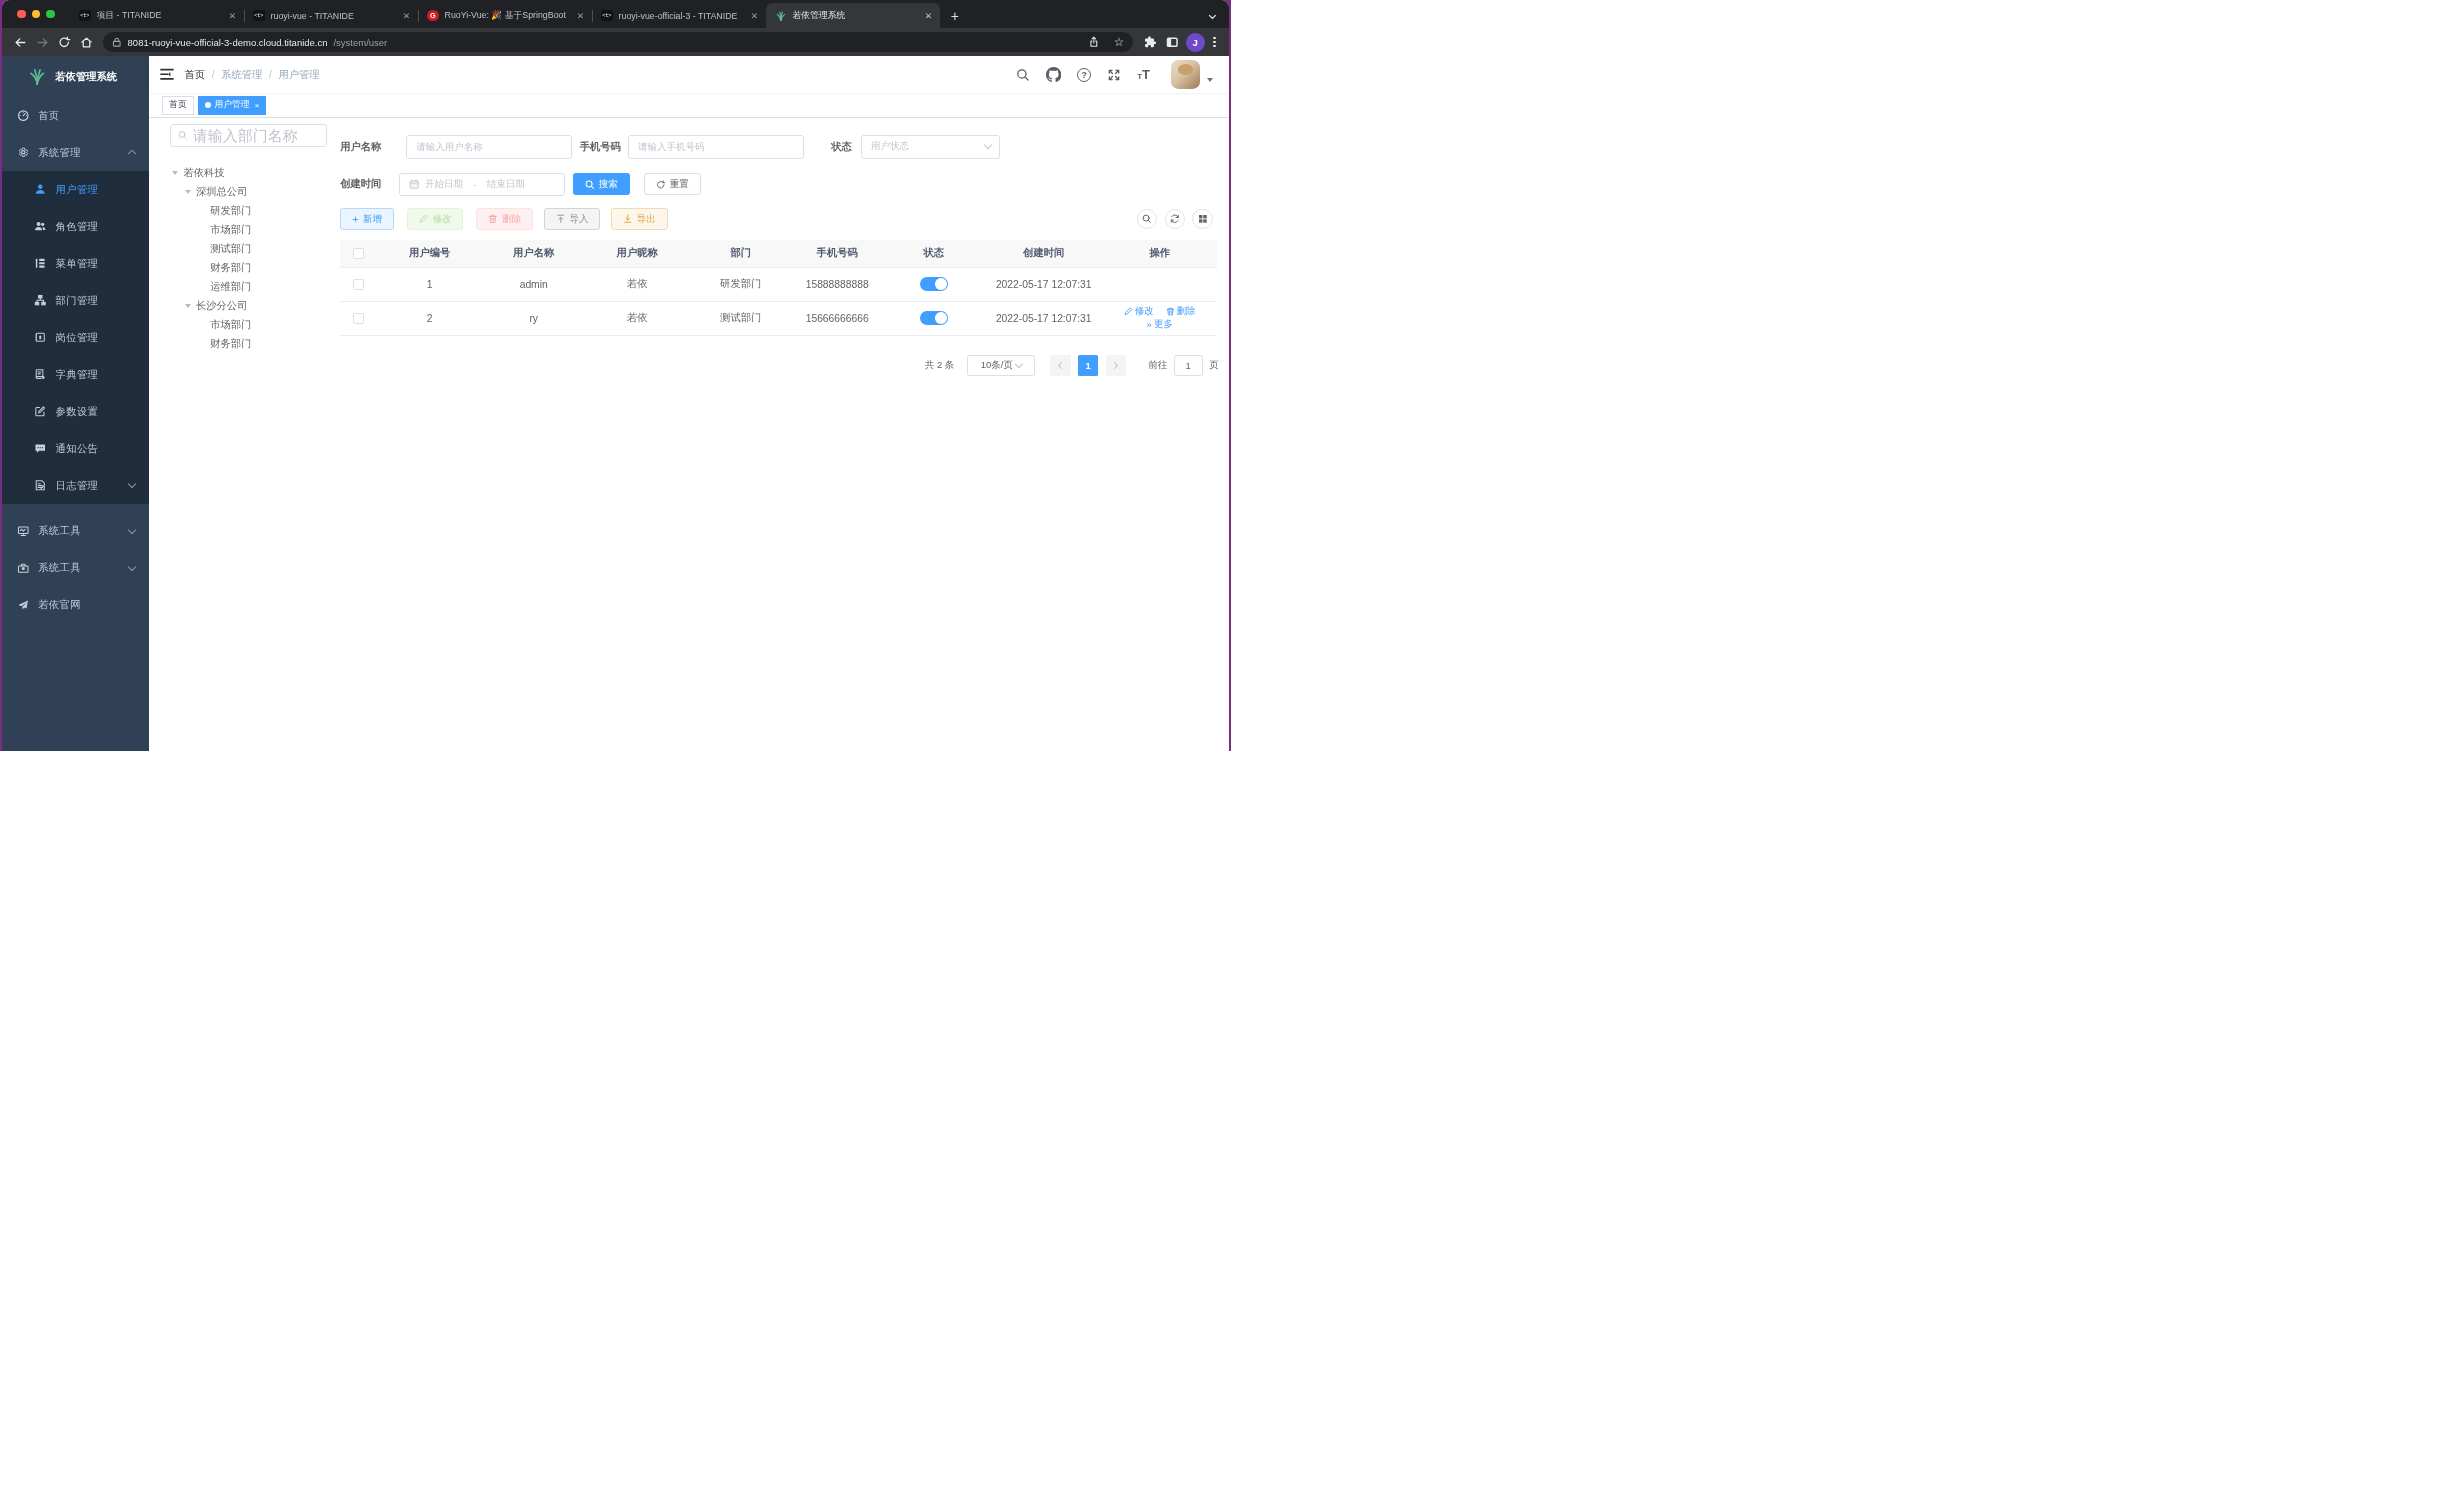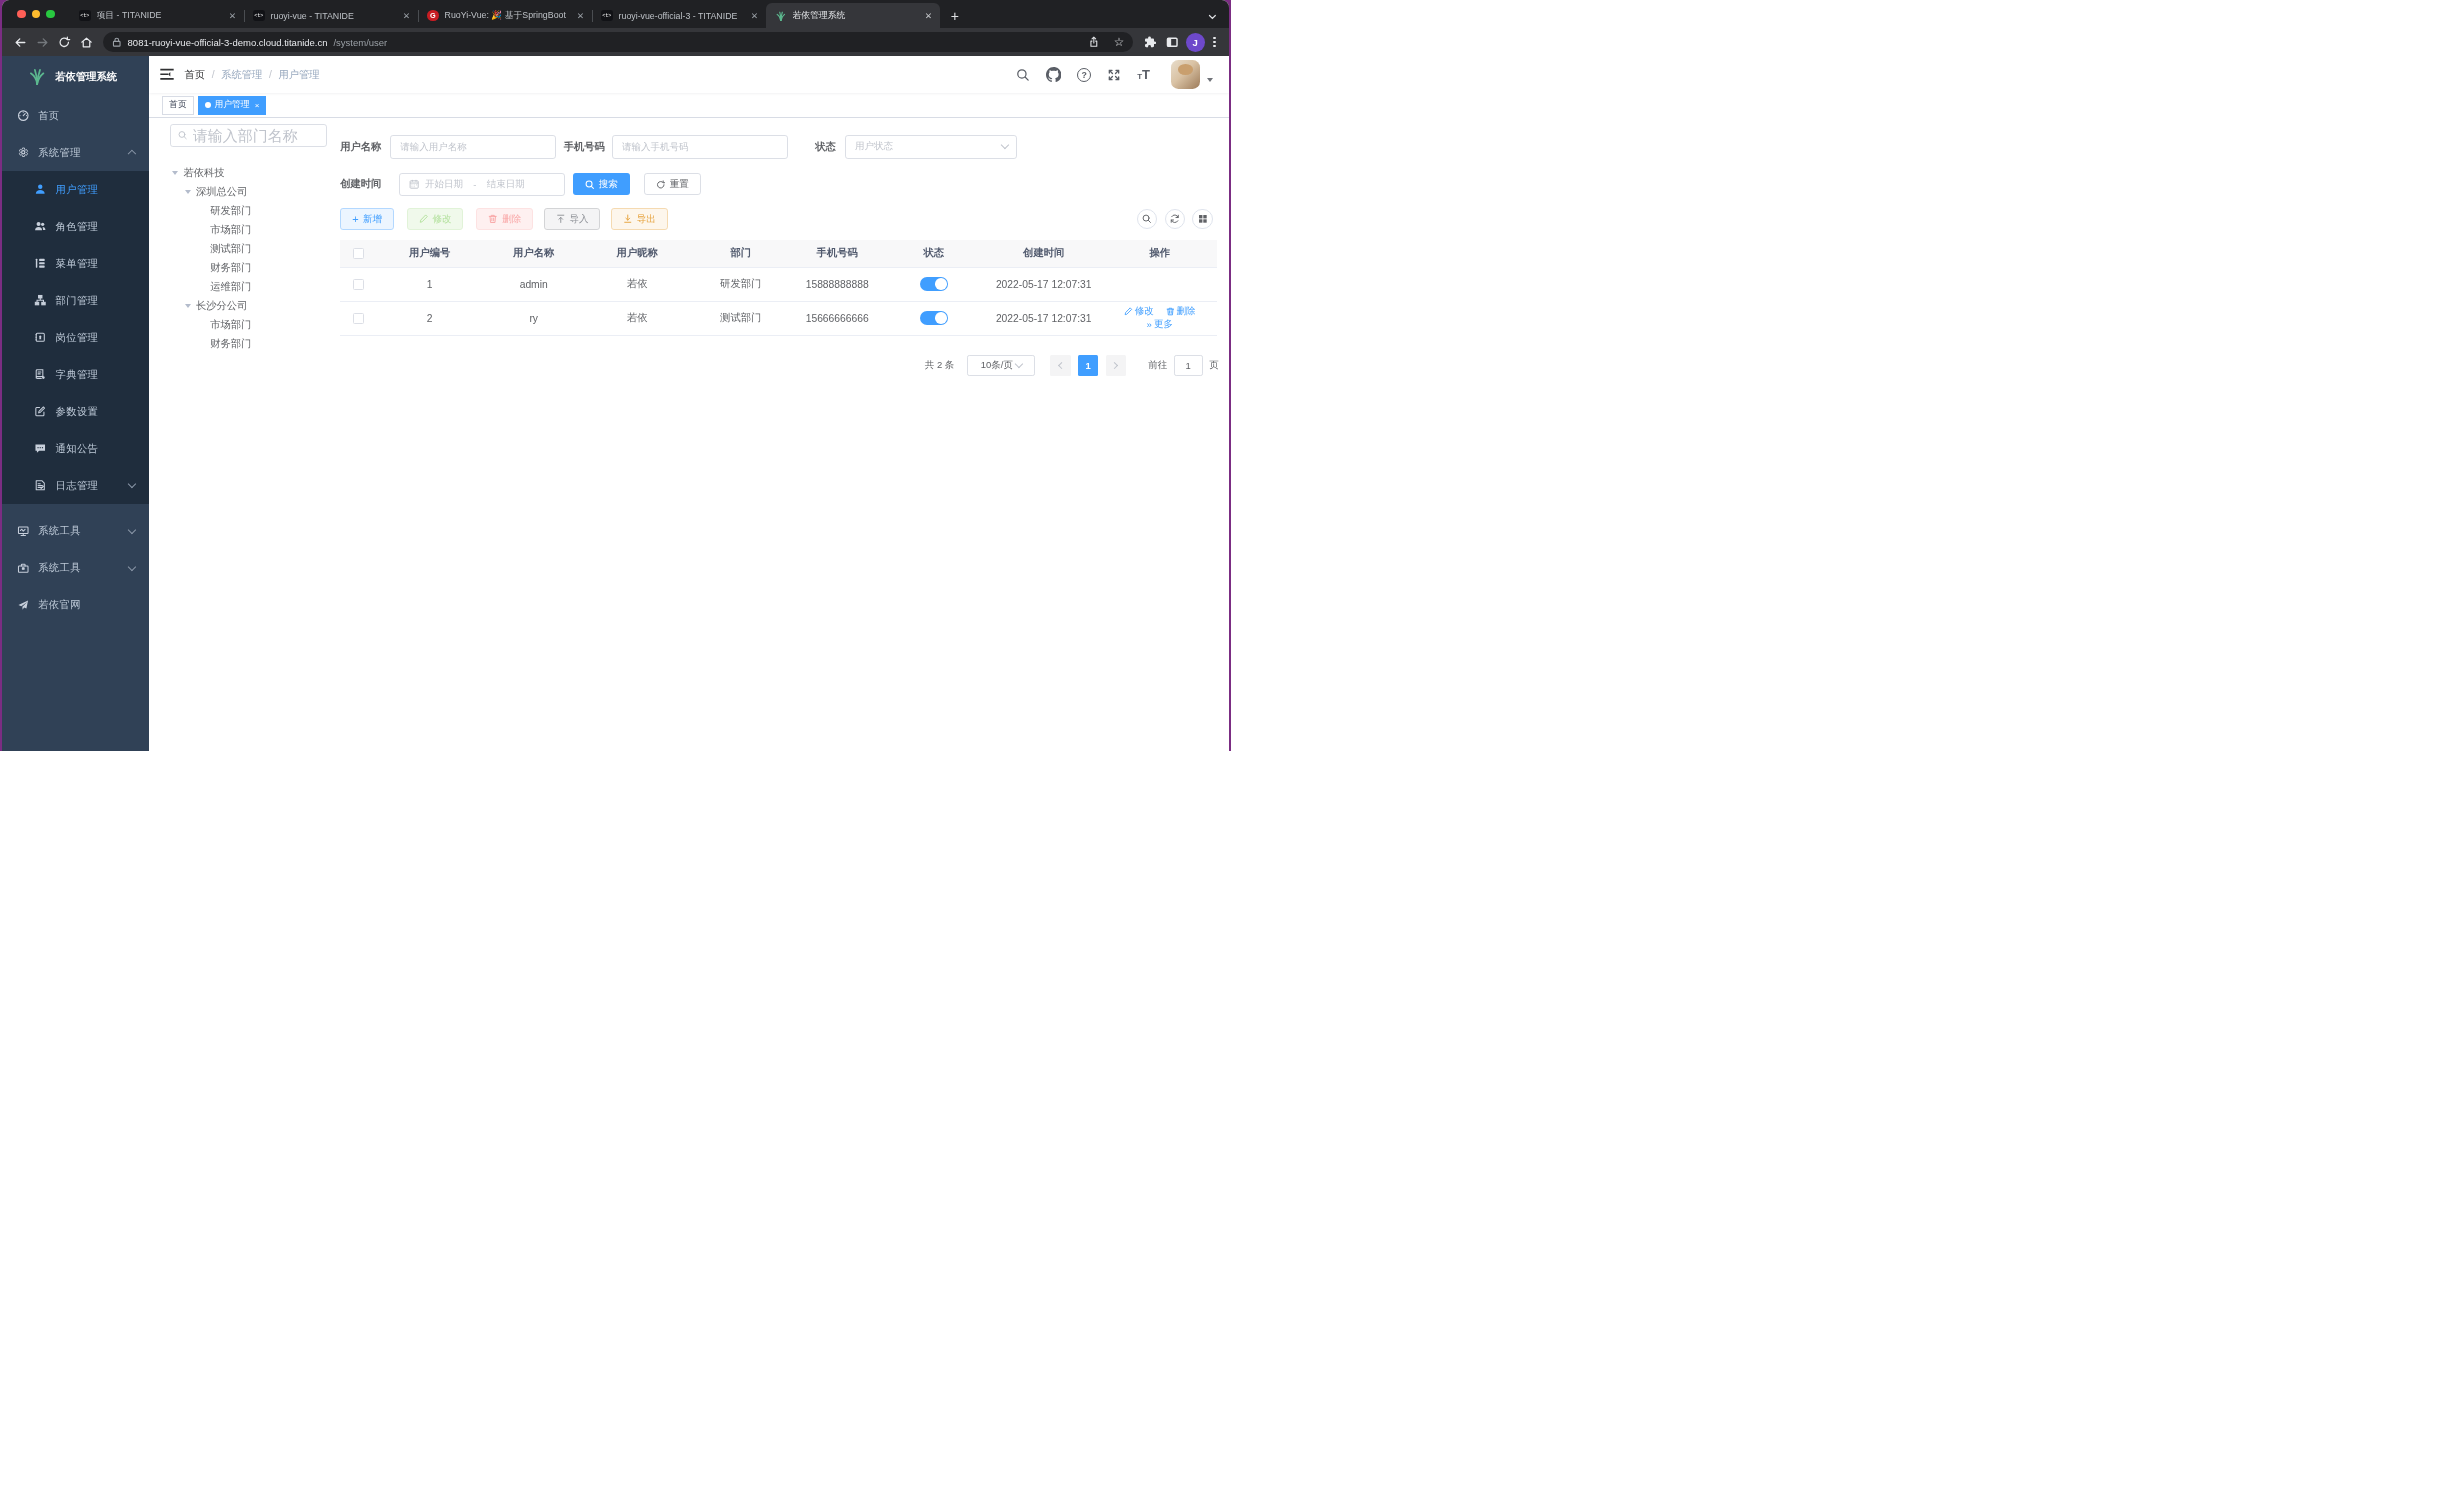--- a/index.html
+++ b/index.html
@@ -516,29 +516,29 @@
                 </div>
             <div class="tnode ind3">
                   <span>财务部门</span>
                 </div>
           </div>
         </div>
 
         <div class="query">
           <div class="qrow">
             <span class="qlabel">用户名称</span>
-            <span class="qinput" style="width:166px;margin-left:9px">
+            <span class="qinput" style="width:166px;margin-left:25px">
               <input placeholder="请输入用户名称" style="">
             </span>
             <span class="qlabel" style="margin-left:7.3px">手机号码</span>
             <span class="qinput" style="width:176px;margin-left:7.3px">
               <input placeholder="请输入手机号码" style="">
             </span>
             <span class="qlabel" style="margin-left:27px">状态</span>
-            <span class="qinput" style="width:172px;margin-left:9.5px">
+            <span class="qinput" style="width:139px;margin-left:9.5px">
               <span class="ph">用户状态</span>
               <span class="sel-chev"></span>
             </span>
           </div>
           <div class="qrow">
             <span class="qlabel">创建时间</span>
             <span class="qinput" style="width:166px;margin-left:17.6px">
               <span class="date-ico">
                 <svg width="10.3" height="10.3" viewBox="0 0 14 14" fill="none" stroke="currentColor" stroke-width="1.3">
                       <rect x="1.5" y="2.5" width="11" height="10" rx="1"></rect>

